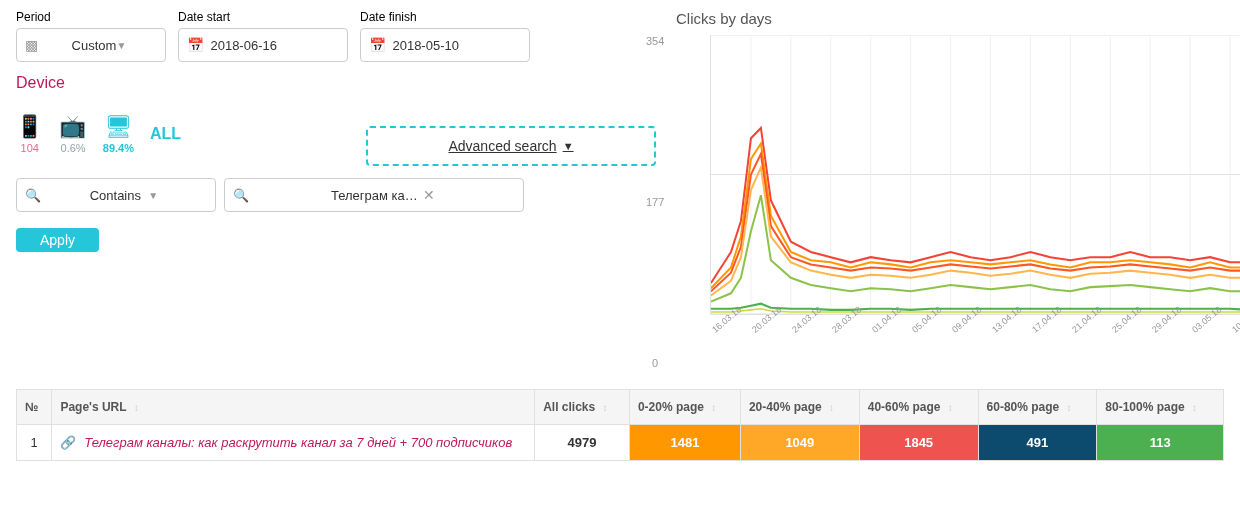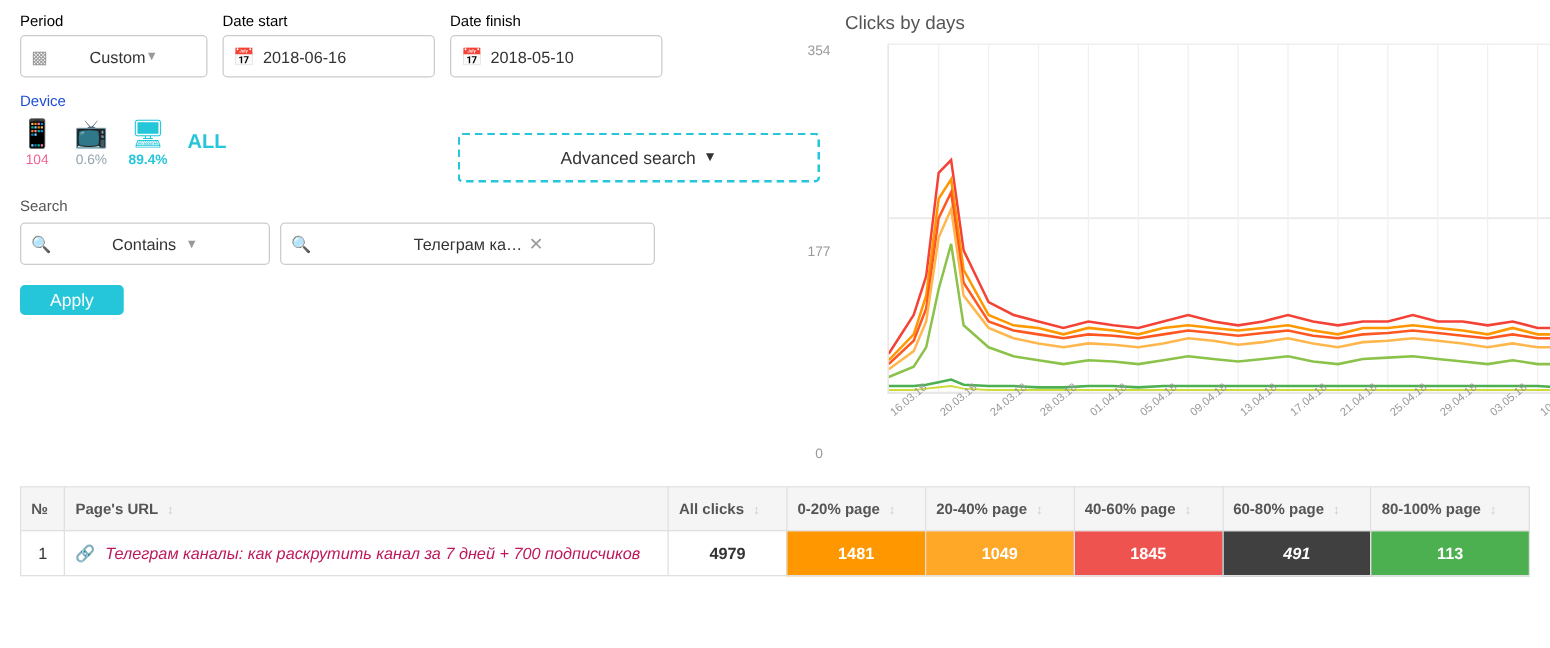--- a/index.html
+++ b/index.html
@@ -23,39 +23,39 @@
     .period-select span { flex: 1; font-size: 13px; }
     .period-select .arrow { color: #999; font-size: 10px; }
 
     
     .date-input { display: flex; align-items: center; border: 1px solid #ccc; border-radius: 4px; background: #fff; padding: 4px 8px; width: 170px; height: 34px; cursor: pointer; }
     .date-input .cal-icon { color: #2196f3; margin-right: 6px; font-size: 14px; }
     .date-input span { font-size: 13px; color: #333; }
 
     
     .device-section { margin-bottom: 12px; }
-    .device-label-title { font-size: 12px; color: #1d4ed8; margin-bottom: 6px; }
+    .device-label-title { font-size: 16px; color: #be185d; margin-bottom: 22px; }
     .device-icons { display: flex; align-items: center; gap: 16px; }
     .device-item { display: flex; flex-direction: column; align-items: center; gap: 2px; }
     .device-item .dev-icon { font-size: 22px; }
     .device-item .dev-pct { font-size: 11px; }
     .device-item.mobile .dev-icon { color: #f06292; }
     .device-item.mobile .dev-pct { color: #f06292; }
     .device-item.tablet .dev-icon { color: #90a4ae; }
     .device-item.tablet .dev-pct { color: #90a4ae; }
     .device-item.desktop .dev-icon { color: #26c6da; }
     .device-item.desktop .dev-pct { color: #26c6da; font-weight: bold; }
     .device-item.all-label .dev-icon { color: #26c6da; font-size: 16px; font-weight: bold; }
 
     
     .advanced-search-btn {
       display: flex; align-items: center; justify-content: center;
       border: 2px dashed #26c6da; border-radius: 4px; background: #fff;
       padding: 8px 20px; cursor: pointer; color: #333; font-size: 14px;
-      width: 290px; height: 40px; margin-left: auto;
+      width: 290px; height: 40px; margin-left: auto; text-decoration: underline;
     }
     .advanced-search-btn .arrow { margin-left: 6px; font-size: 11px; }
 
     
     .search-section { margin-bottom: 12px; }
     .search-label { font-size: 12px; color: #555; margin-bottom: 6px; }
     .search-row { display: flex; align-items: center; gap: 8px; }
 
     .search-contains { display: flex; align-items: center; border: 1px solid #ccc; border-radius: 4px; background: #fff; padding: 4px 8px; width: 200px; height: 34px; cursor: pointer; }
     .search-contains .search-icon { color: #2196f3; margin-right: 6px; font-size: 13px; }
@@ -86,21 +86,21 @@
     thead tr { background: #f5f5f5; }
     th { padding: 10px 8px; text-align: left; font-size: 12px; font-weight: 600; color: #555; border: 1px solid #e0e0e0; cursor: pointer; white-space: nowrap; }
     th .sort-icon { color: #ccc; margin-left: 4px; font-size: 10px; }
     td { padding: 10px 8px; border: 1px solid #e0e0e0; font-size: 13px; vertical-align: middle; }
     td.num-cell { text-align: center; }
     td.clicks-cell { font-weight: bold; text-align: center; }
     td.colored-cell { text-align: center; font-weight: bold; color: #fff; }
     td.orange-cell { background: #ff9800; }
     td.orange2-cell { background: #ffa726; }
     td.red-cell { background: #ef5350; }
-    td.green-light-cell { background: #404040; font-style: italic; }
+    td.green-light-cell { background: #0c4a6e; }
     td.green-cell { background: #4caf50; }
     td.url-cell { color: #2196f3; }
     td.url-cell a { color: #be185d; text-decoration: none; font-style: italic; }
     tr:nth-child(even) { background: #fafafa; }
 
     
     .show-more-btn {
       background: #26c6da; color: #fff; border: none; border-radius: 4px;
       padding: 10px 24px; font-size: 14px; cursor: pointer; margin-top: 12px;
     }
@@ -170,21 +170,20 @@
         <div style="flex:1; display:flex; justify-content:flex-end;">
           <div class="advanced-search-btn">
             <span>Advanced search</span>
             <span class="arrow">▼</span>
           </div>
         </div>
       </div>
 
       
       <div class="search-section">
-        <div class="search-label">Search</div>
         <div class="search-row">
           <div class="search-contains">
             <span class="search-icon">🔍</span>
             <span>Contains</span>
             <span class="arrow">▼</span>
           </div>
           <div class="search-text-input">
             <span class="search-icon">🔍</span>
             <span>Телеграм каналы: как раскрут</span>
             <span class="clear-icon">✕</span>

